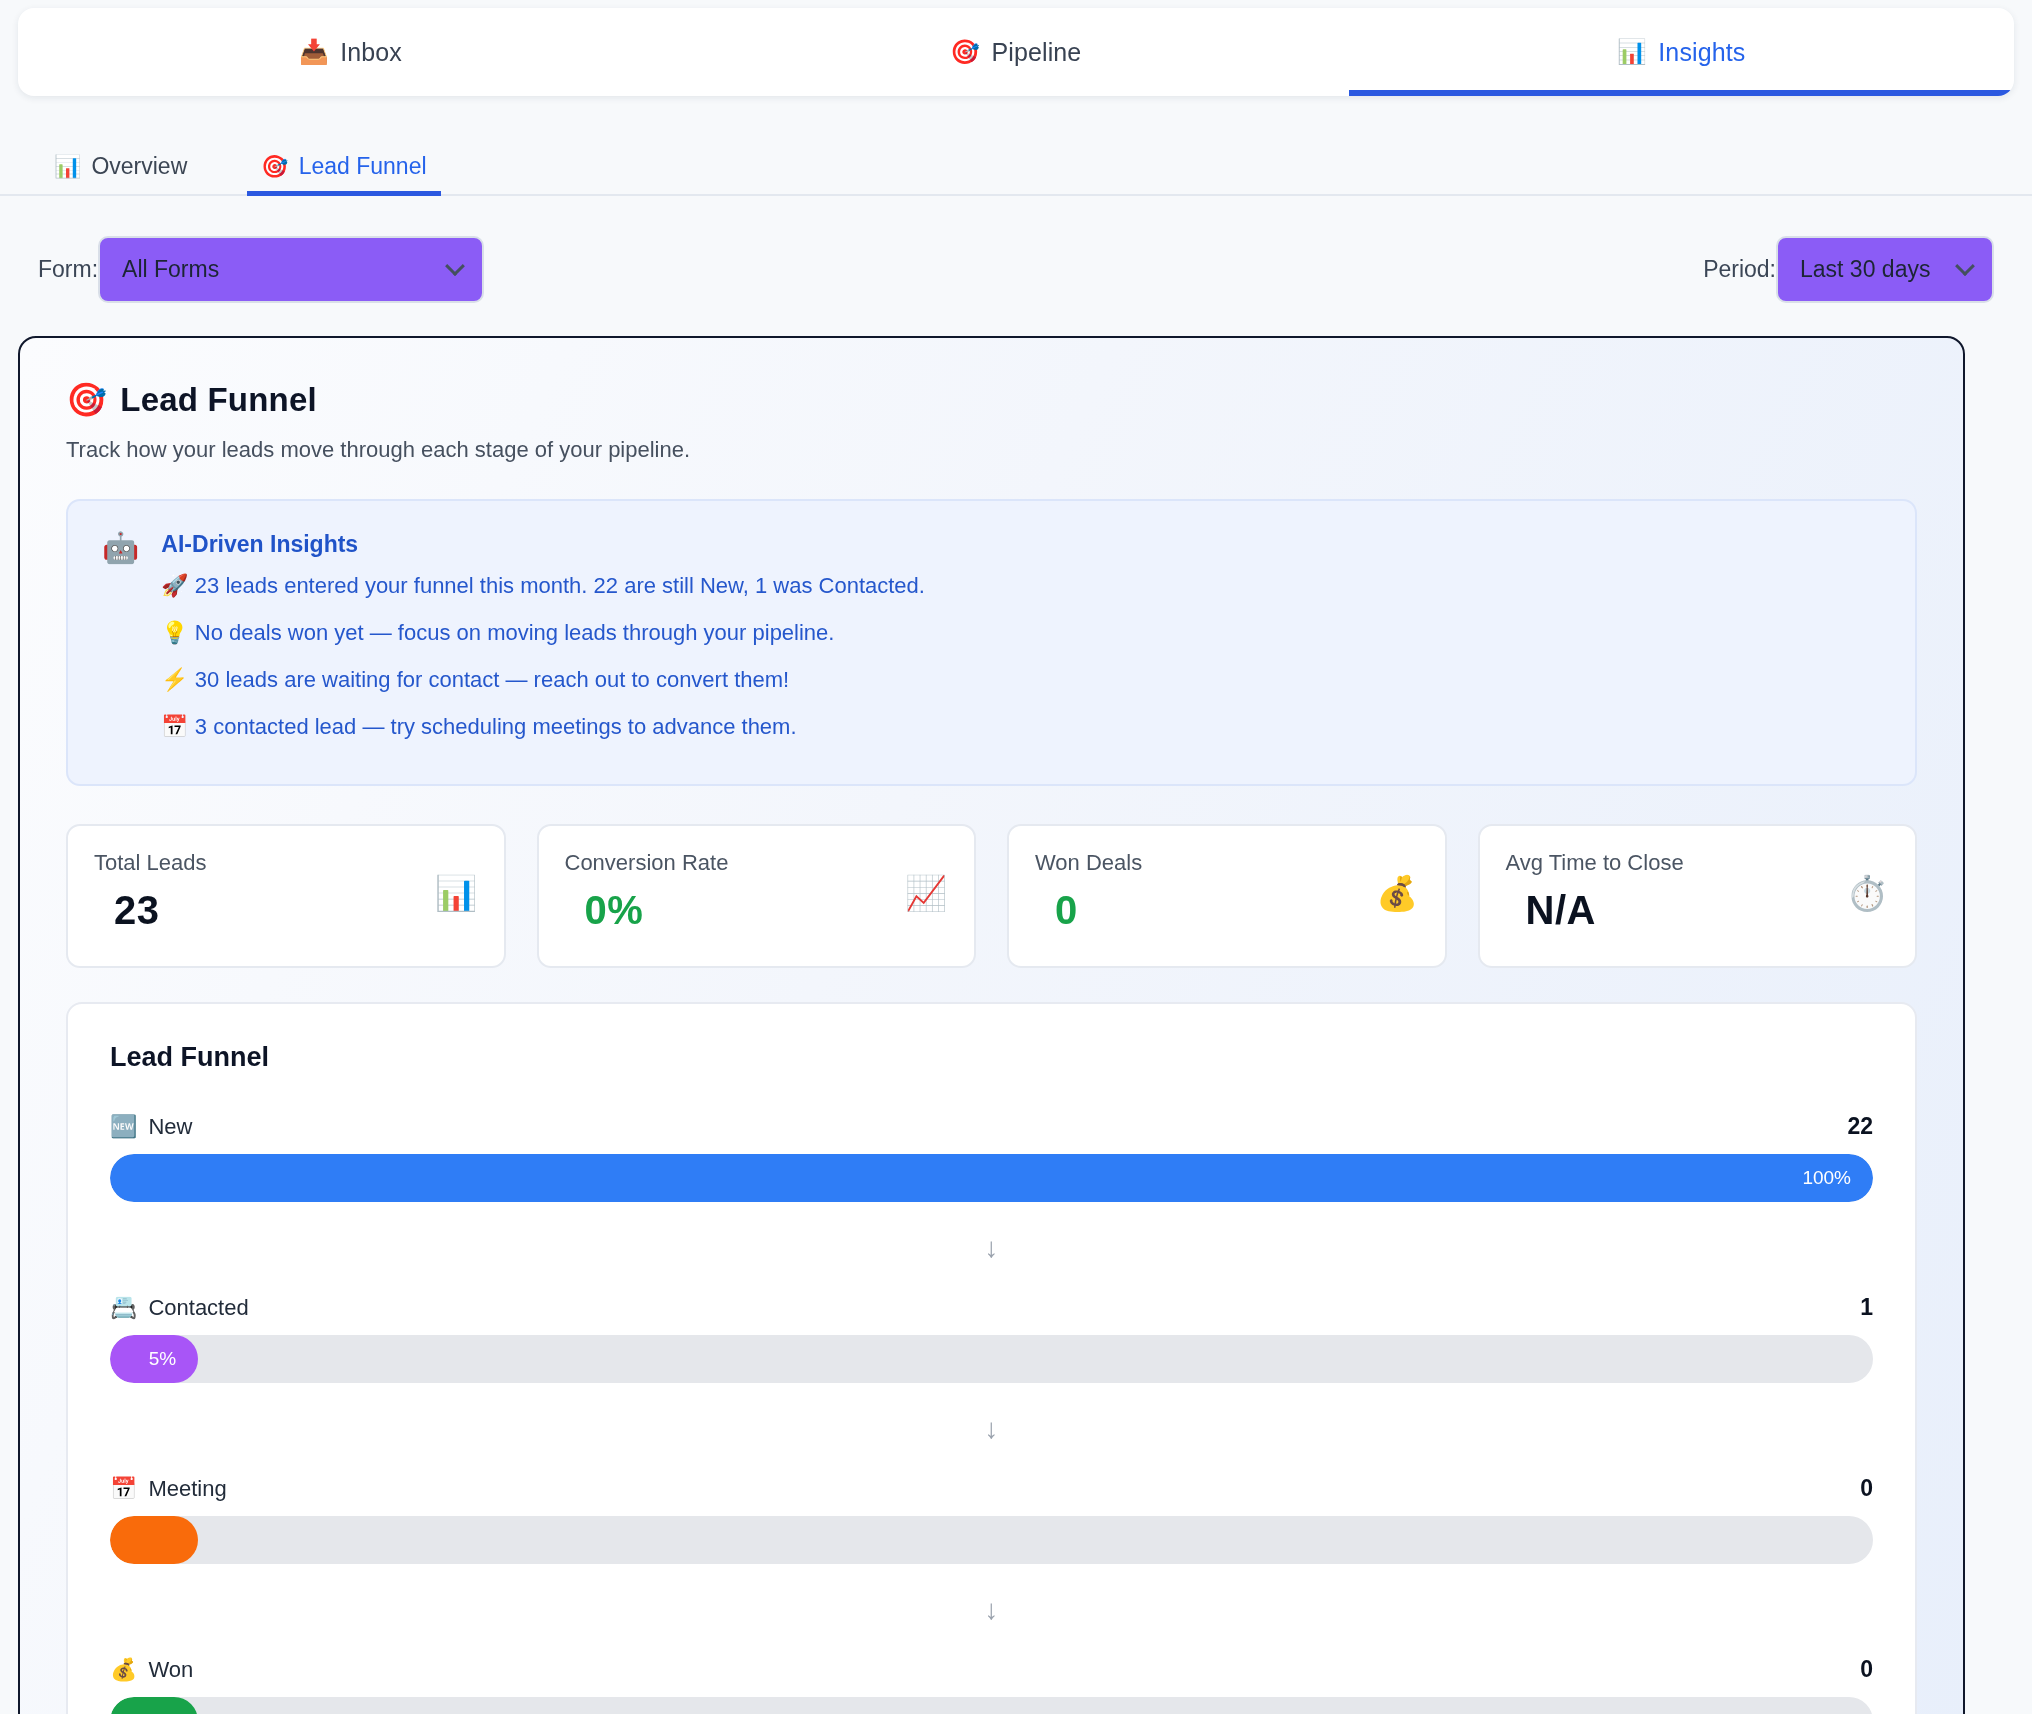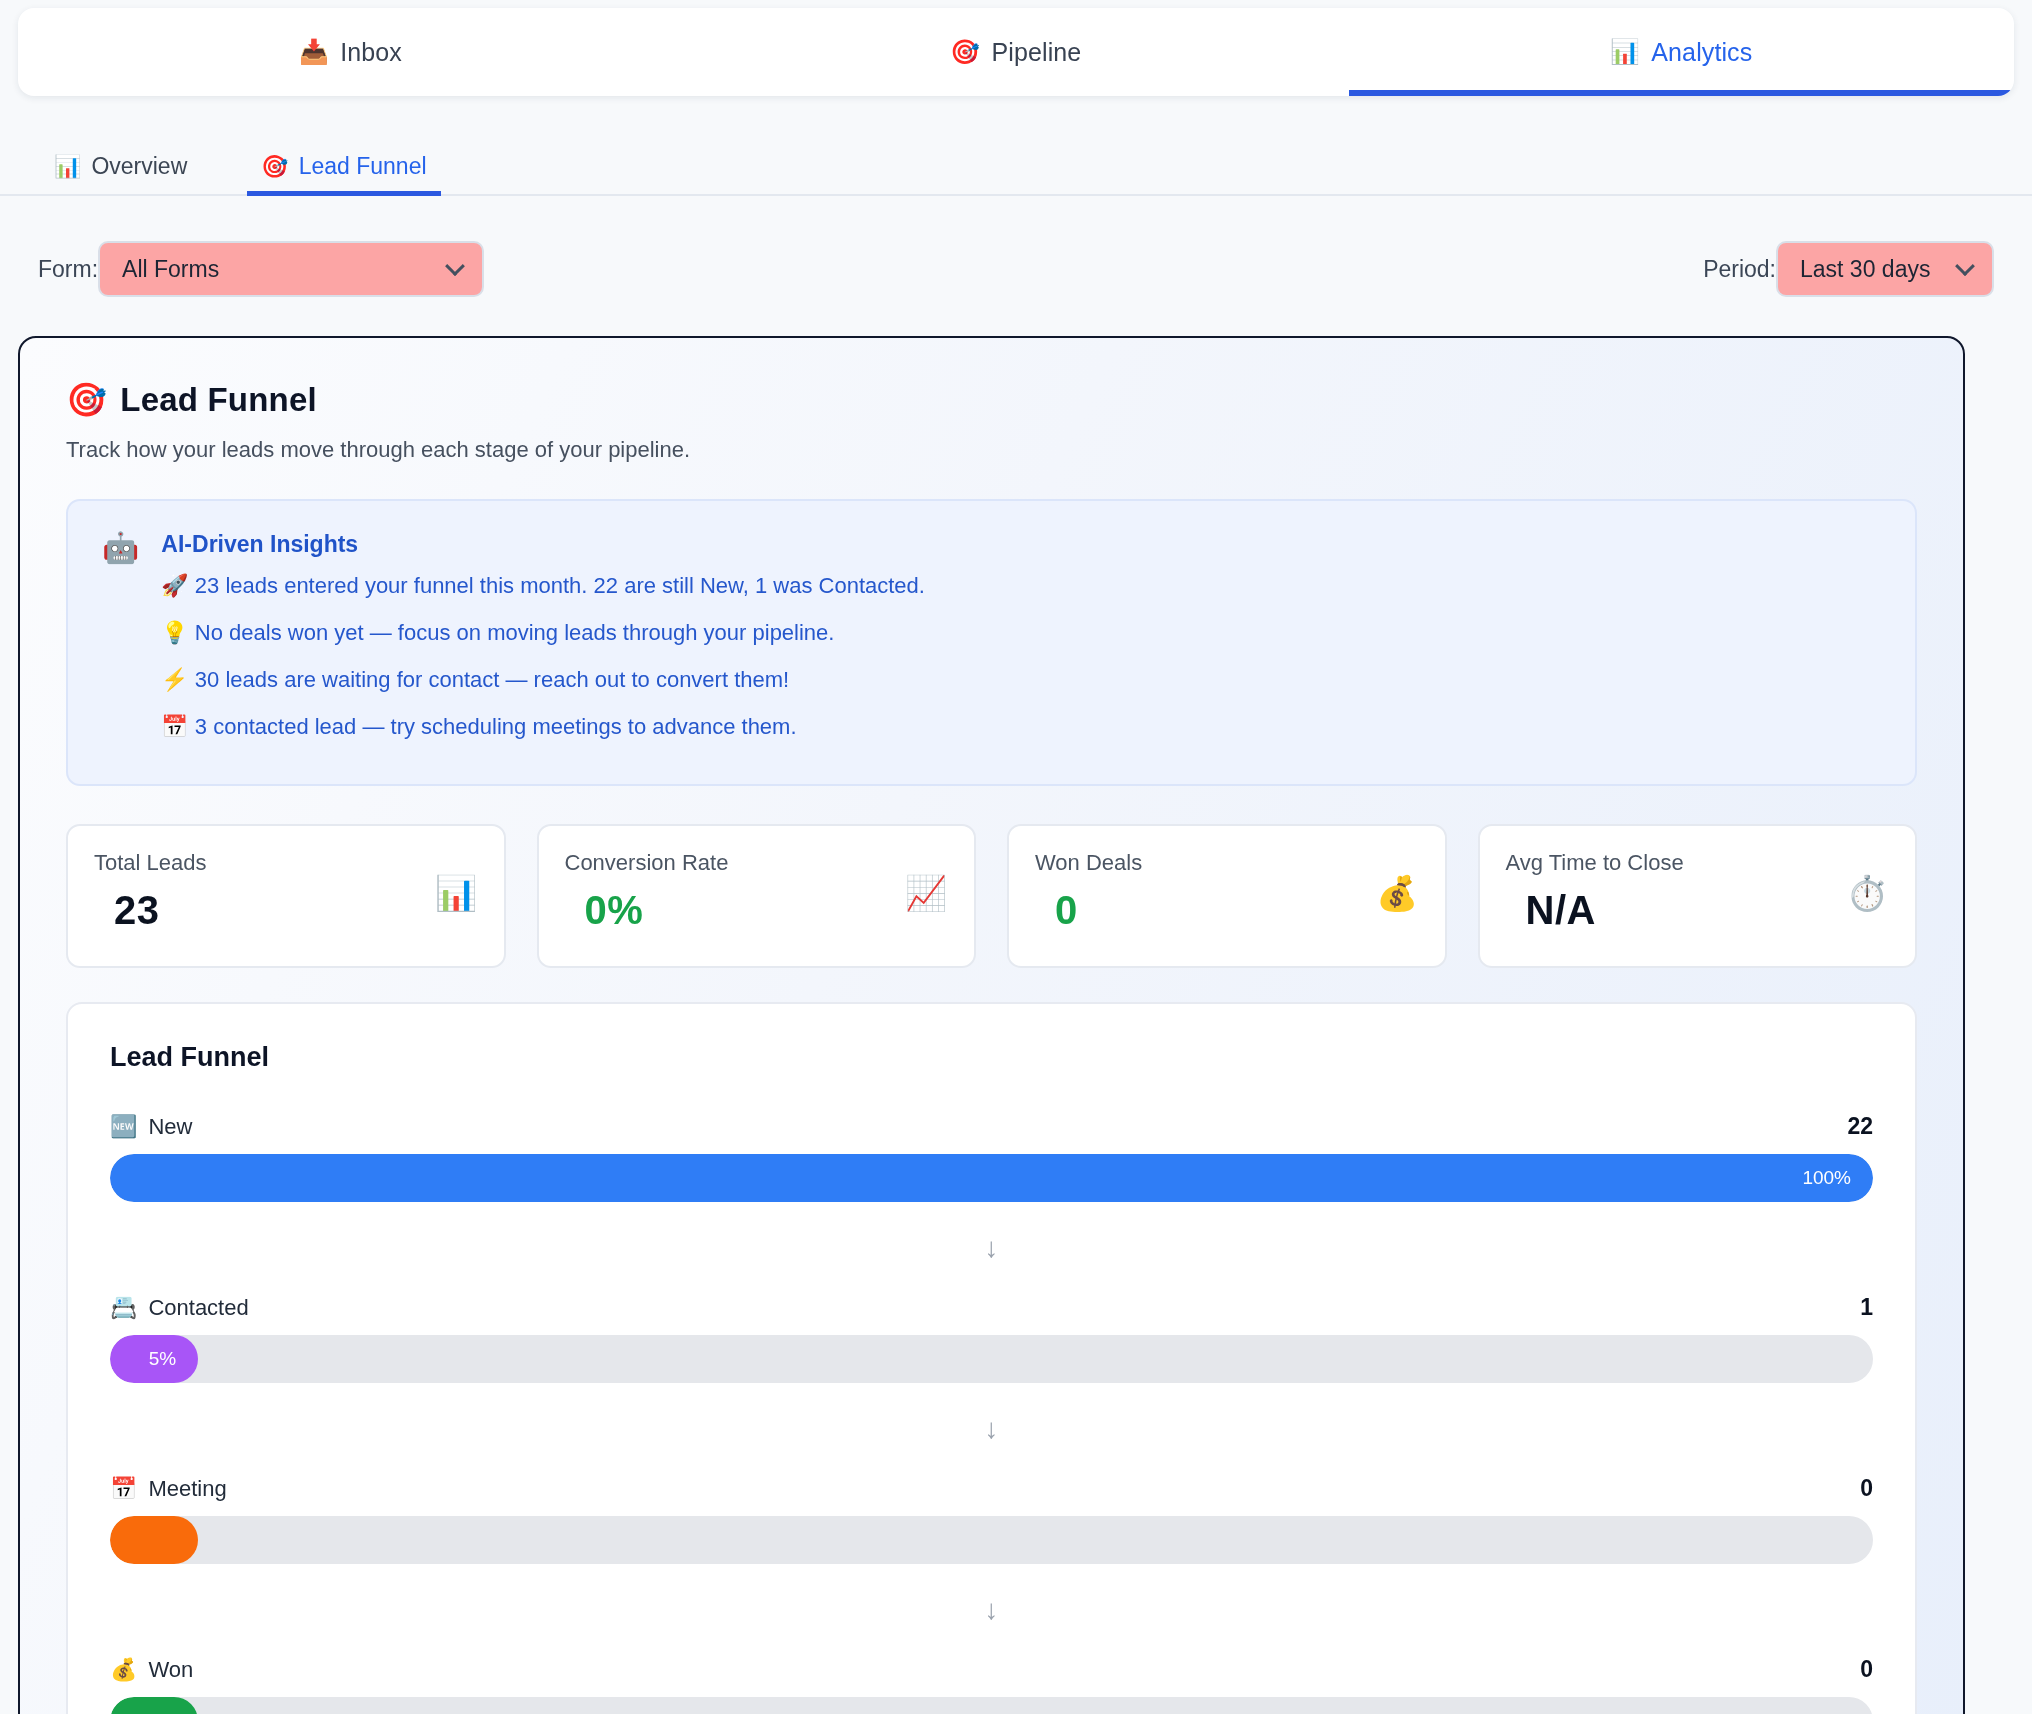--- a/index.html
+++ b/index.html
@@ -84,24 +84,24 @@
     width: 2032px; height: 66px;
     display: flex;
     align-items: center;
     padding: 0 38px;
   }
   .filter-group { display: flex; align-items: center; }
   .filter-group.right { margin-left: auto; }
   .filter-label { font-size: 23px; color: #3b4656; }
   .select-box {
     position: relative;
-    background: #fca5a5;
+    background: #8b5cf6;
     border: 2px solid #d9dfe8;
     border-radius: 10px;
-    height: 56px;
+    height: 67px;
     display: flex;
     align-items: center;
     padding: 0 54px 0 22px;
     font-size: 23px;
     color: #1c2534;
     cursor: pointer;
     white-space: nowrap;
   }
   .select-box.form { width: 386px; }
   .select-box.period { min-width: 218px; }
@@ -256,21 +256,21 @@
   <div class="top-tab">
     <span class="emoji">📥</span>
     <span>Inbox</span>
   </div>
   <div class="top-tab">
     <span class="emoji">🎯</span>
     <span>Pipeline</span>
   </div>
   <div class="top-tab active">
     <span class="emoji">📊</span>
-    <span>Analytics</span>
+    <span>Insights</span>
   </div>
 </div>
 
 <div class="subtabs">
   <div class="subtab">
     <span class="emoji">📊</span>
     <span>Overview</span>
   </div>
   <div class="subtab active">
     <span class="emoji">🎯</span>

